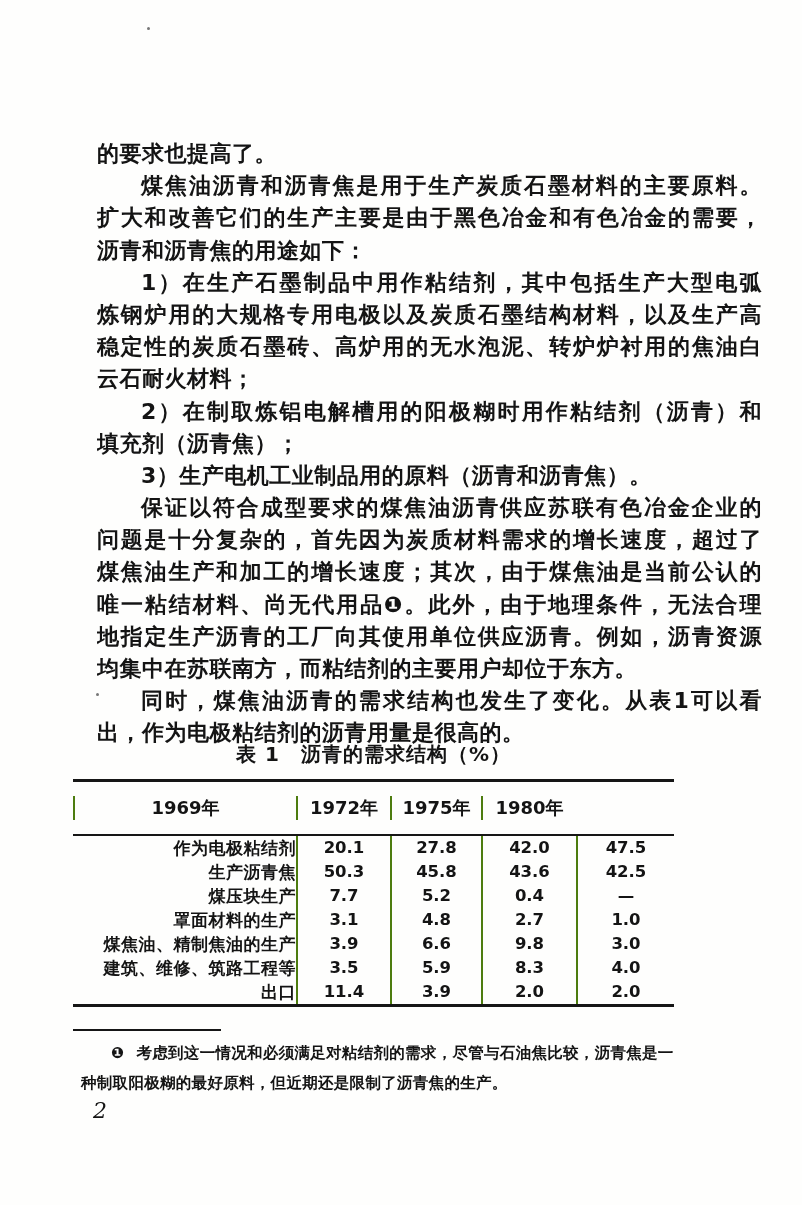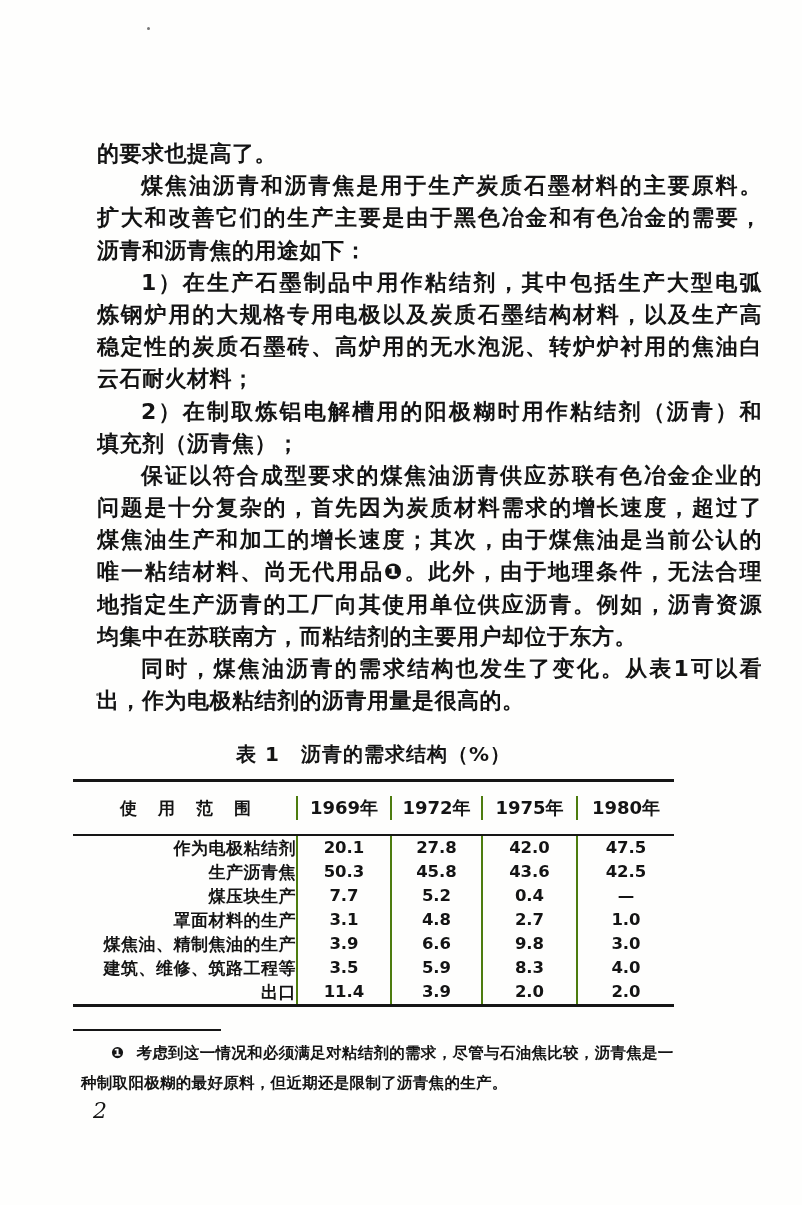--- a/index.html
+++ b/index.html
@@ -109,35 +109,35 @@
       <div class="line">的要求也提高了。</div>
       <div class="line indent fill">煤焦油沥青和沥青焦是用于生产炭质石墨材料的主要原料。</div>
       <div class="line fill">扩大和改善它们的生产主要是由于黑色冶金和有色冶金的需要，</div>
       <div class="line">沥青和沥青焦的用途如下：</div>
       <div class="line indent fill">1）在生产石墨制品中用作粘结剂，其中包括生产大型电弧</div>
       <div class="line fill">炼钢炉用的大规格专用电极以及炭质石墨结构材料，以及生产高</div>
       <div class="line fill">稳定性的炭质石墨砖、高炉用的无水泡泥、转炉炉衬用的焦油白</div>
       <div class="line">云石耐火材料；</div>
       <div class="line indent fill">2）在制取炼铝电解槽用的阳极糊时用作粘结剂（沥青）和</div>
       <div class="line">填充剂（沥青焦）；</div>
+      <div class="line indent">3）生产电机工业制品用的原料（沥青和沥青焦）。</div>
       <div class="line indent fill">保证以符合成型要求的煤焦油沥青供应苏联有色冶金企业的</div>
       <div class="line fill">问题是十分复杂的，首先因为炭质材料需求的增长速度，超过了</div>
       <div class="line fill">煤焦油生产和加工的增长速度；其次，由于煤焦油是当前公认的</div>
       <div class="line fill">唯一粘结材料、尚无代用品❶。此外，由于地理条件，无法合理</div>
       <div class="line fill">地指定生产沥青的工厂向其使用单位供应沥青。例如，沥青资源</div>
       <div class="line">均集中在苏联南方，而粘结剂的主要用户却位于东方。</div>
       <div class="line indent fill">同时，煤焦油沥青的需求结构也发生了变化。从表1可以看</div>
       <div class="line">出，作为电极粘结剂的沥青用量是很高的。</div>
     </div>
 
   <div class="table-title">表 1　沥青的需求结构（%）</div>
 
   <div class="data-table">
     <div class="trow head">
-      <div class="tcell label">使　用　范　围</div>
       <div class="tcell v">1969年</div>
       <div class="tcell v">1972年</div>
       <div class="tcell v">1975年</div>
       <div class="tcell v">1980年</div>
     </div>
     <div id="table-body">
         <div class="trow body">
           <div class="tcell label">作为电极粘结剂</div>
           <div class="tcell v">20.1</div>
           <div class="tcell v">27.8</div>

